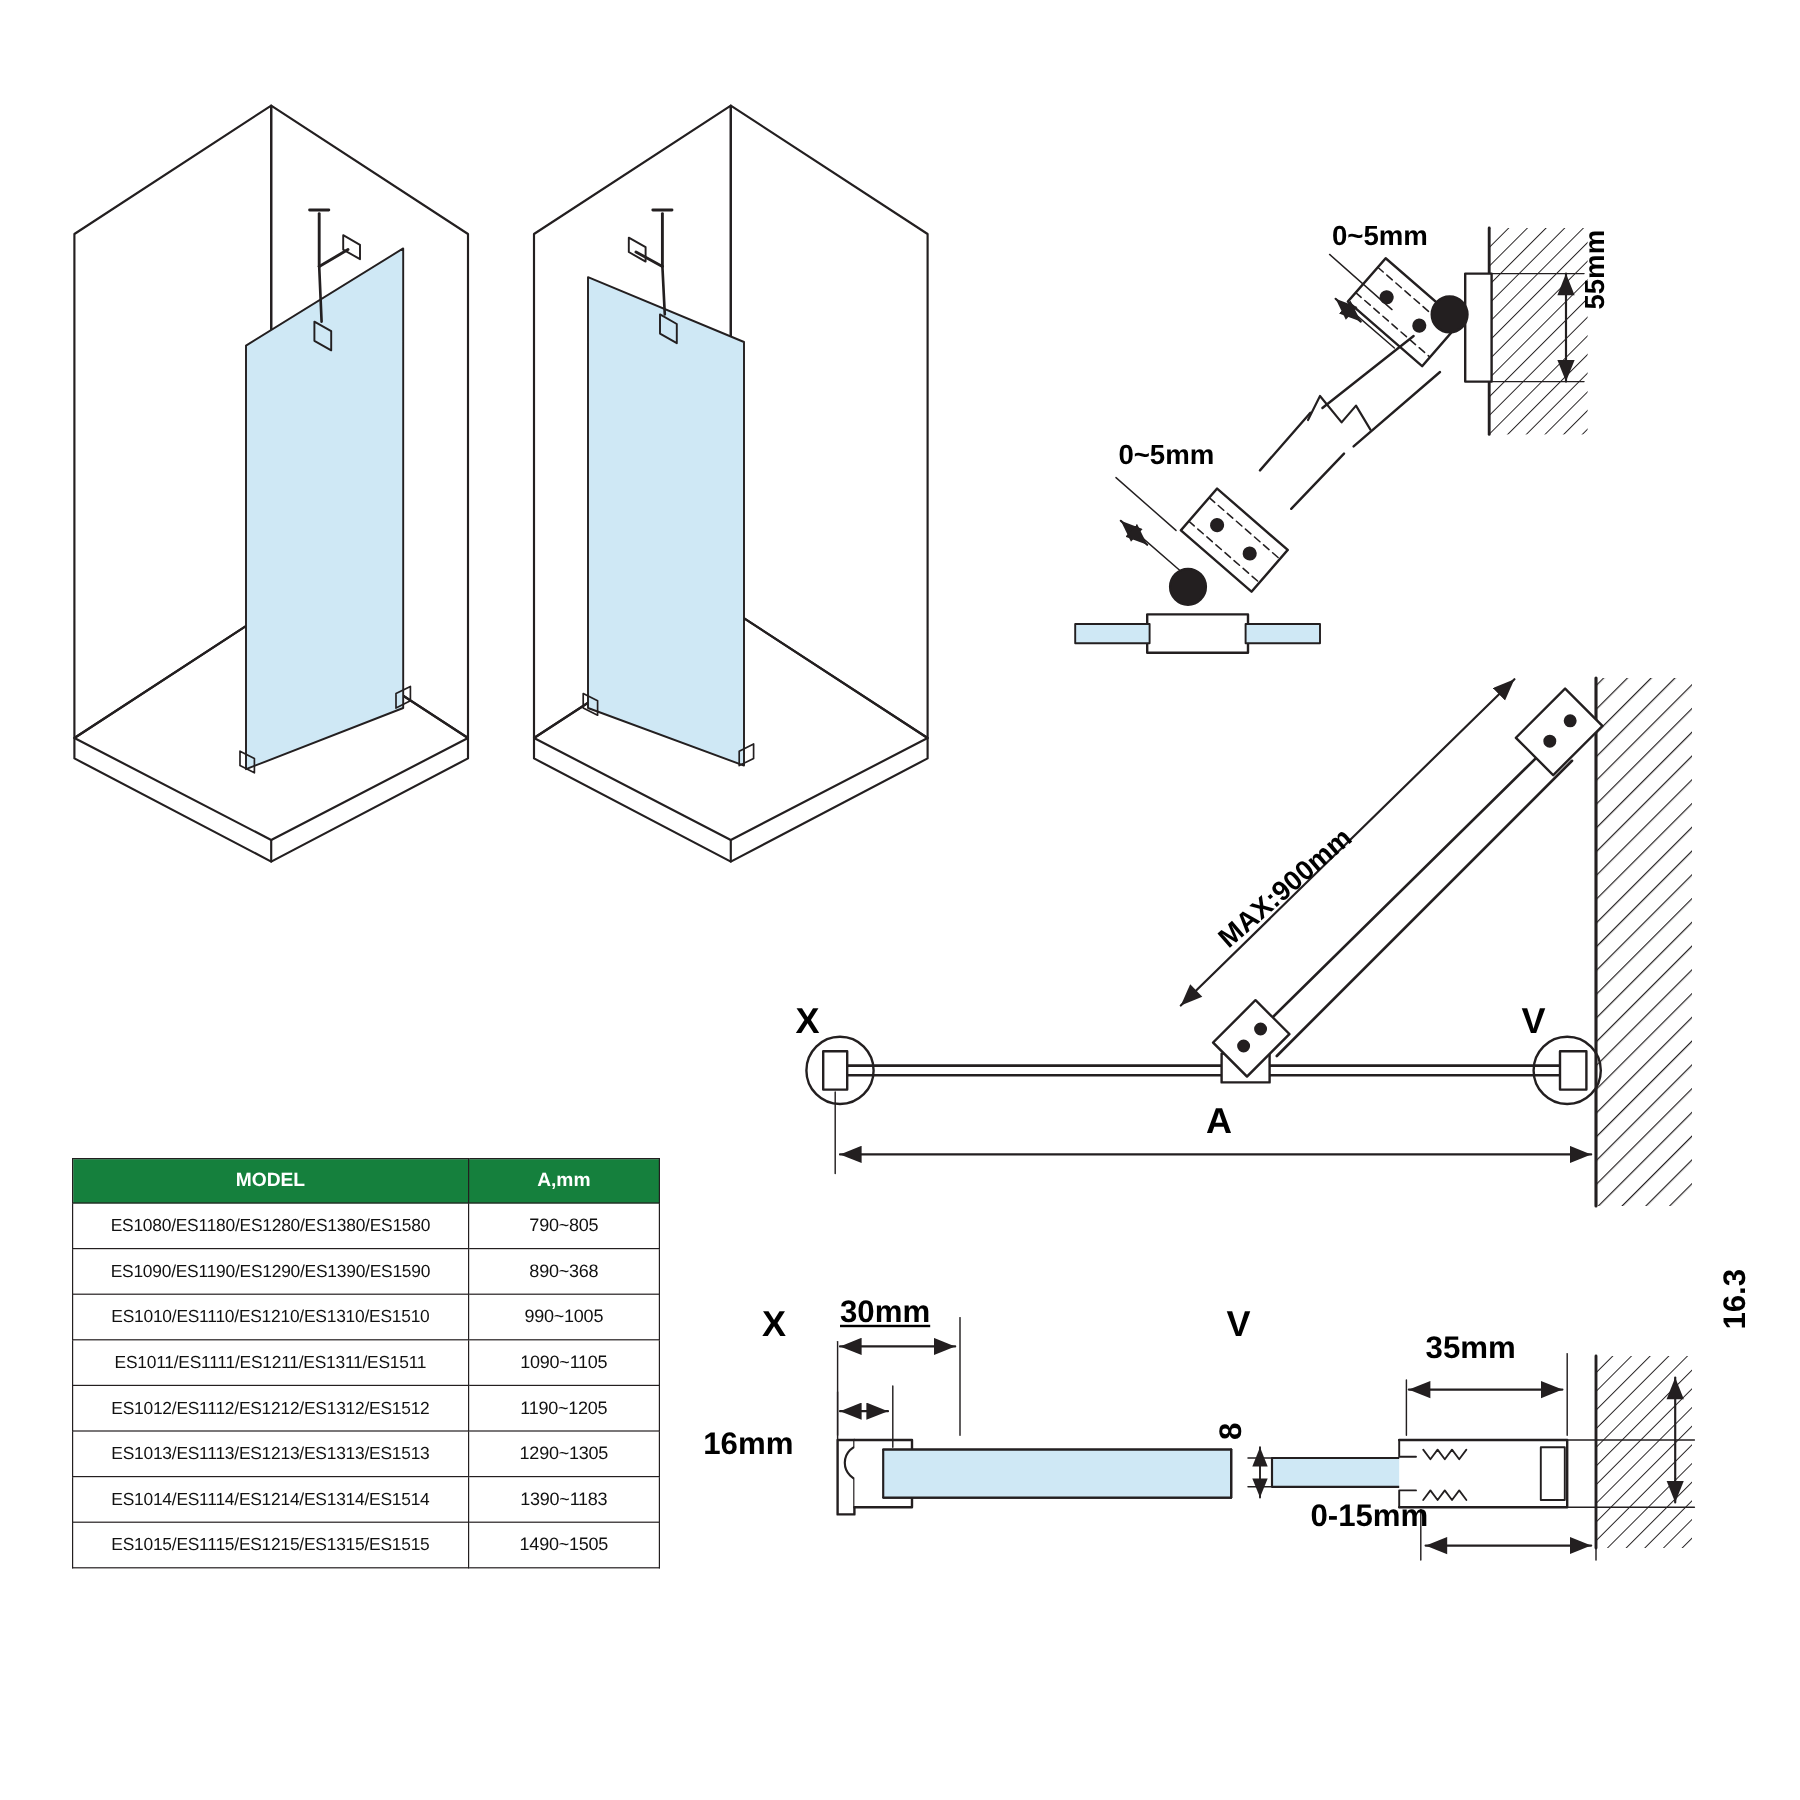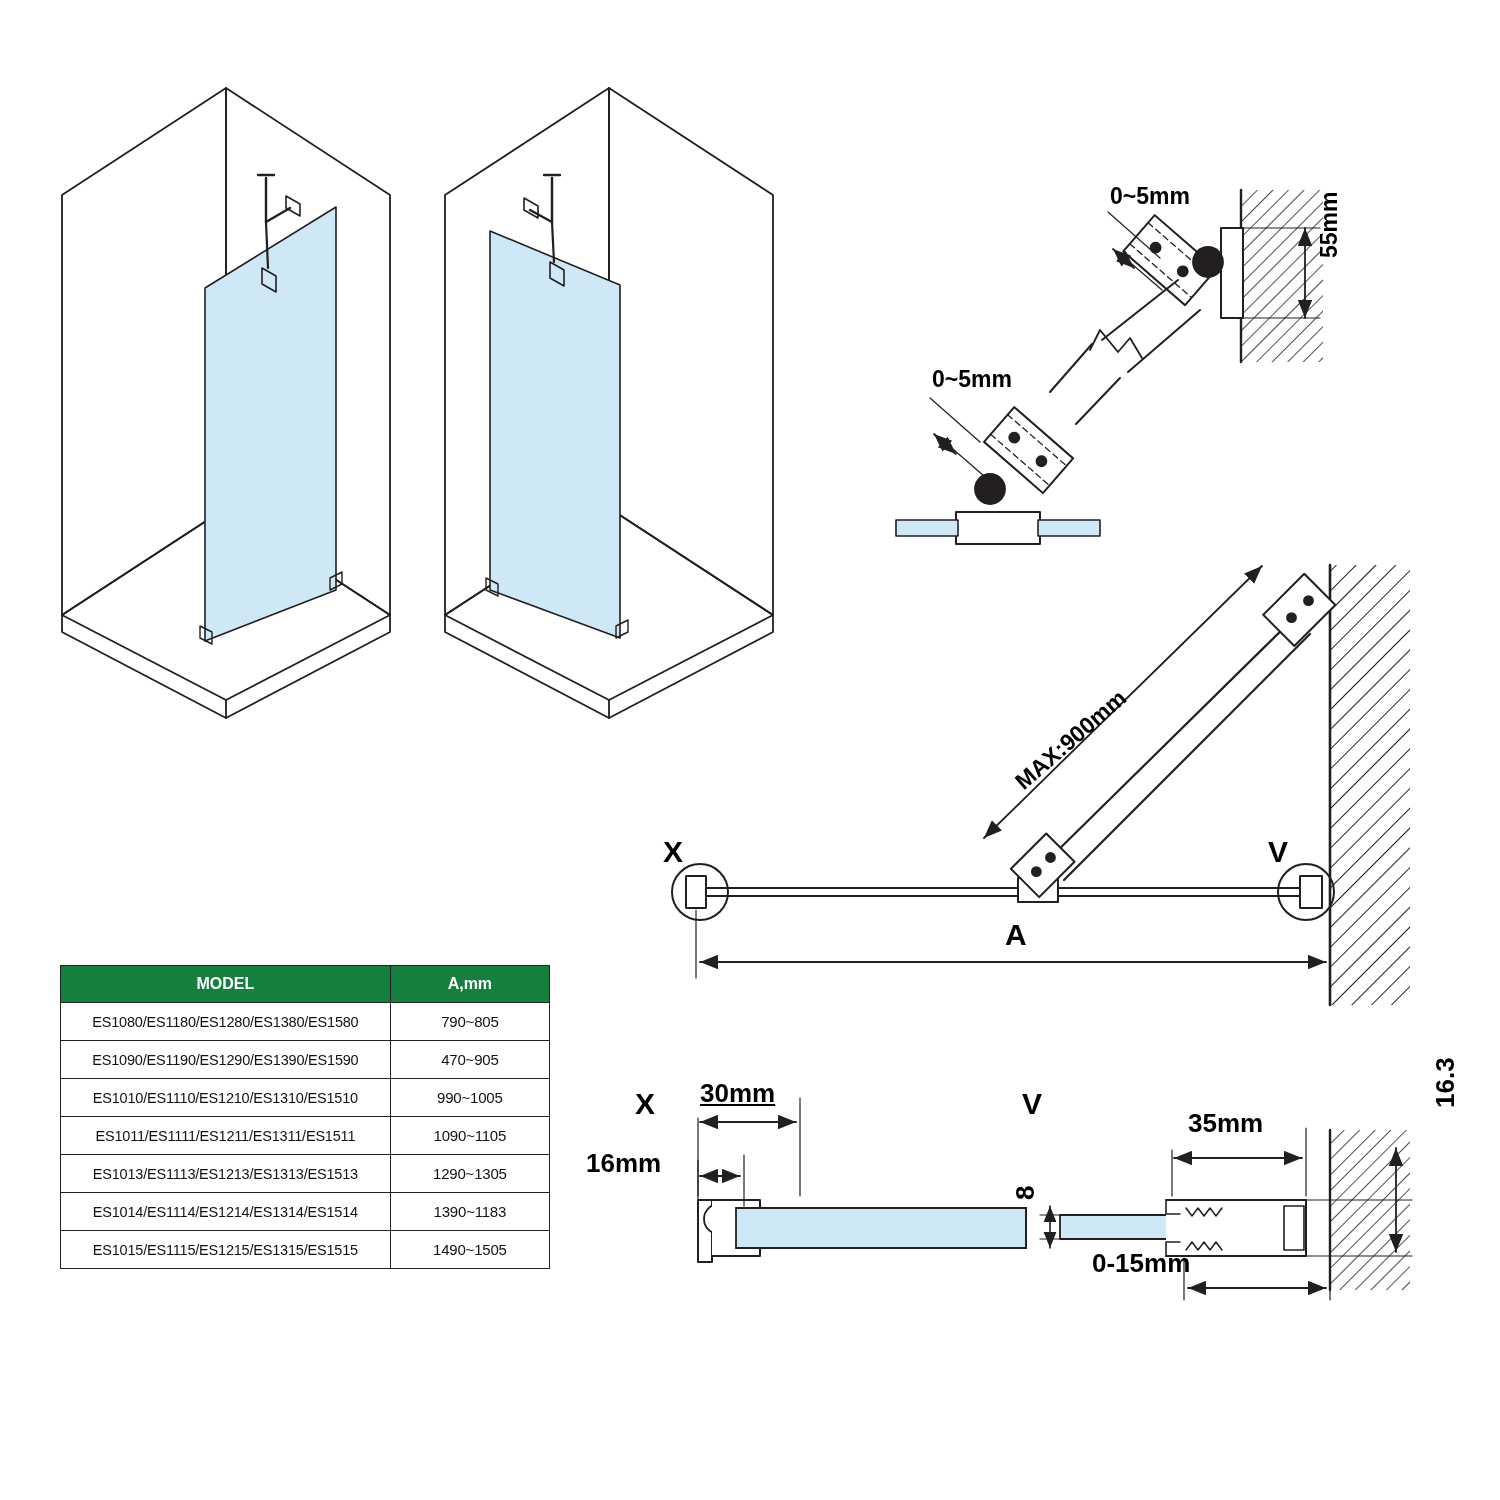--- a/index.html
+++ b/index.html
@@ -292,21 +292,21 @@
 
   <div class="lbl xl" style="left:1005px; top:918px;">A</div>
 
   <div class="lbl xl" style="left:663px; top:835px;">X</div>
   <div class="lbl xl" style="left:1268px; top:835px;">V</div>
 
   <div class="lbl xl" style="left:635px; top:1087px;">X</div>
   <div class="lbl xl" style="left:1022px; top:1087px;">V</div>
 
   <div class="lbl big" style="left:700px; top:1078px;text-decoration:underline;">30mm</div>
-  <div class="lbl big" style="left:586px; top:1148px;">16mm</div>
+  <div class="lbl big" style="left:586px; top:1188px;">16mm</div>
 
   <div class="lbl big" style="left:1188px; top:1108px;">35mm</div>
   <div class="lbl big" style="left:1430px; top:1108px;">
       <span class="rot90" style="display:inline-block; position:absolute;">16.3</span>
     </div>
   <div class="lbl big" style="left:1010px; top:1200px;">
       <span class="rot90" style="display:inline-block; position:absolute;">8</span>
     </div>
   <div class="lbl big" style="left:1092px; top:1248px;">0-15mm</div>
 
@@ -317,31 +317,35 @@
         <th class="a-col">A,mm</th>
       </tr>
     </thead>
     <tbody>
       <tr>
         <td>ES1080/ES1180/ES1280/ES1380/ES1580</td>
         <td class="a-val">790~805</td>
       </tr>
       <tr>
         <td>ES1090/ES1190/ES1290/ES1390/ES1590</td>
-        <td class="a-val">470~905</td>
+        <td class="a-val">890~368</td>
       </tr>
       <tr>
         <td>ES1010/ES1110/ES1210/ES1310/ES1510</td>
         <td class="a-val">990~1005</td>
       </tr>
       <tr>
         <td>ES1011/ES1111/ES1211/ES1311/ES1511</td>
         <td class="a-val">1090~1105</td>
       </tr>
       <tr>
+        <td>ES1012/ES1112/ES1212/ES1312/ES1512</td>
+        <td class="a-val">1190~1205</td>
+      </tr>
+      <tr>
         <td>ES1013/ES1113/ES1213/ES1313/ES1513</td>
         <td class="a-val">1290~1305</td>
       </tr>
       <tr>
         <td>ES1014/ES1114/ES1214/ES1314/ES1514</td>
         <td class="a-val">1390~1183</td>
       </tr>
       <tr>
         <td>ES1015/ES1115/ES1215/ES1315/ES1515</td>
         <td class="a-val">1490~1505</td>

